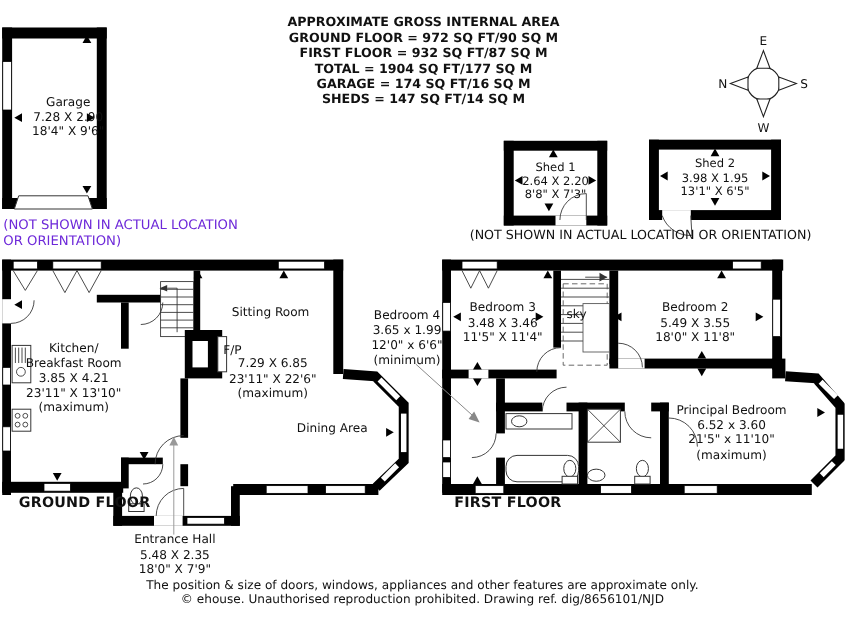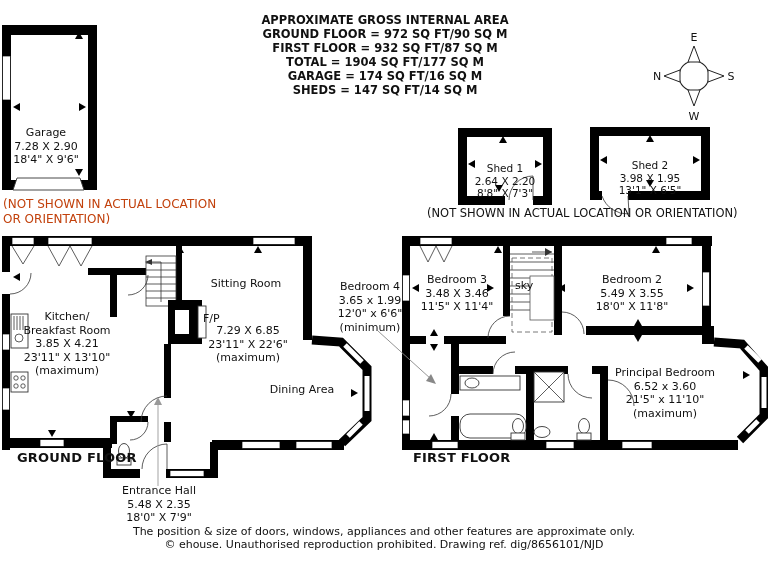--- a/index.html
+++ b/index.html
@@ -1,22 +1,22 @@
 <!DOCTYPE html>
 <html><head>
 <meta charset="utf-8">
 <style>
   html,body{margin:0;padding:0;background:#fff;}
   #canvas{position:relative;width:768px;height:576px;background:#ffffff;overflow:hidden;
           font-family:"DejaVu Sans","Liberation Sans",sans-serif;color:#111;border-radius:16px;}
   .abs{position:absolute;}
   .c{text-align:center;}
   .lbl{font-size:11px;line-height:13.5px;white-space:nowrap;color:#111;}
-  .small{font-size:10.5px;line-height:12.5px;margin-top:16px;}
-  .note{font-size:12px;line-height:14.5px;color:#c2410c;}
+  .small{font-size:10.5px;line-height:12.5px;}
+  .note{font-size:12px;line-height:14.5px;color:#6d28d9;}
   .floorlbl{font-size:13px;font-weight:bold;letter-spacing:.2px;margin-left:14px;}
   .hdr{font-size:11.5px;line-height:14px;font-weight:bold;text-align:center;}
   .footer1{font-size:11.5px;font-weight:bold;text-align:center;width:768px;}
   .footer2{font-size:11px;text-align:center;width:768px;}
   svg{position:absolute;overflow:visible;}
   .wall{fill:#000;}
   .glass{fill:#fff;stroke:#000;stroke-width:.7;}
   .thin{fill:none;stroke:#333;stroke-width:.8;}
   .fixture{fill:#fff;stroke:#333;stroke-width:.9;}
   .mark{fill:#000;}
@@ -56,21 +56,21 @@
     </g>
     <rect class="glass" x="2.5" y="36" width="8" height="44"></rect>
     <polygon class="fixture" points="17,158 80,158 84,170 13,170"></polygon>
     <g class="mark">
       <polygon points="79,12 75,19 83,19"></polygon>
       <polygon points="79,156 75,149 83,149"></polygon>
       <polygon points="13,87 20,83 20,91"></polygon>
       <polygon points="86,87 79,83 79,91"></polygon>
     </g>
   </svg>
-  <div class="abs lbl c" style="left:4px;top:86px;width:84px;margin-top:40px;">
+  <div class="abs lbl c" style="left:20px;top:86px;width:84px;">
     <div>Garage</div>
     <div>7.28 X 2.90</div>
     <div>18'4" X 9'6"</div>
   </div>
   <div class="abs note" style="left:3px;top:197px;">
     <div>(NOT SHOWN IN ACTUAL LOCATION</div>
     <div>OR ORIENTATION)</div>
   </div>
 
   <svg style="left:455px;top:124px;" width="102" height="92" viewBox="0 0 102 92">

